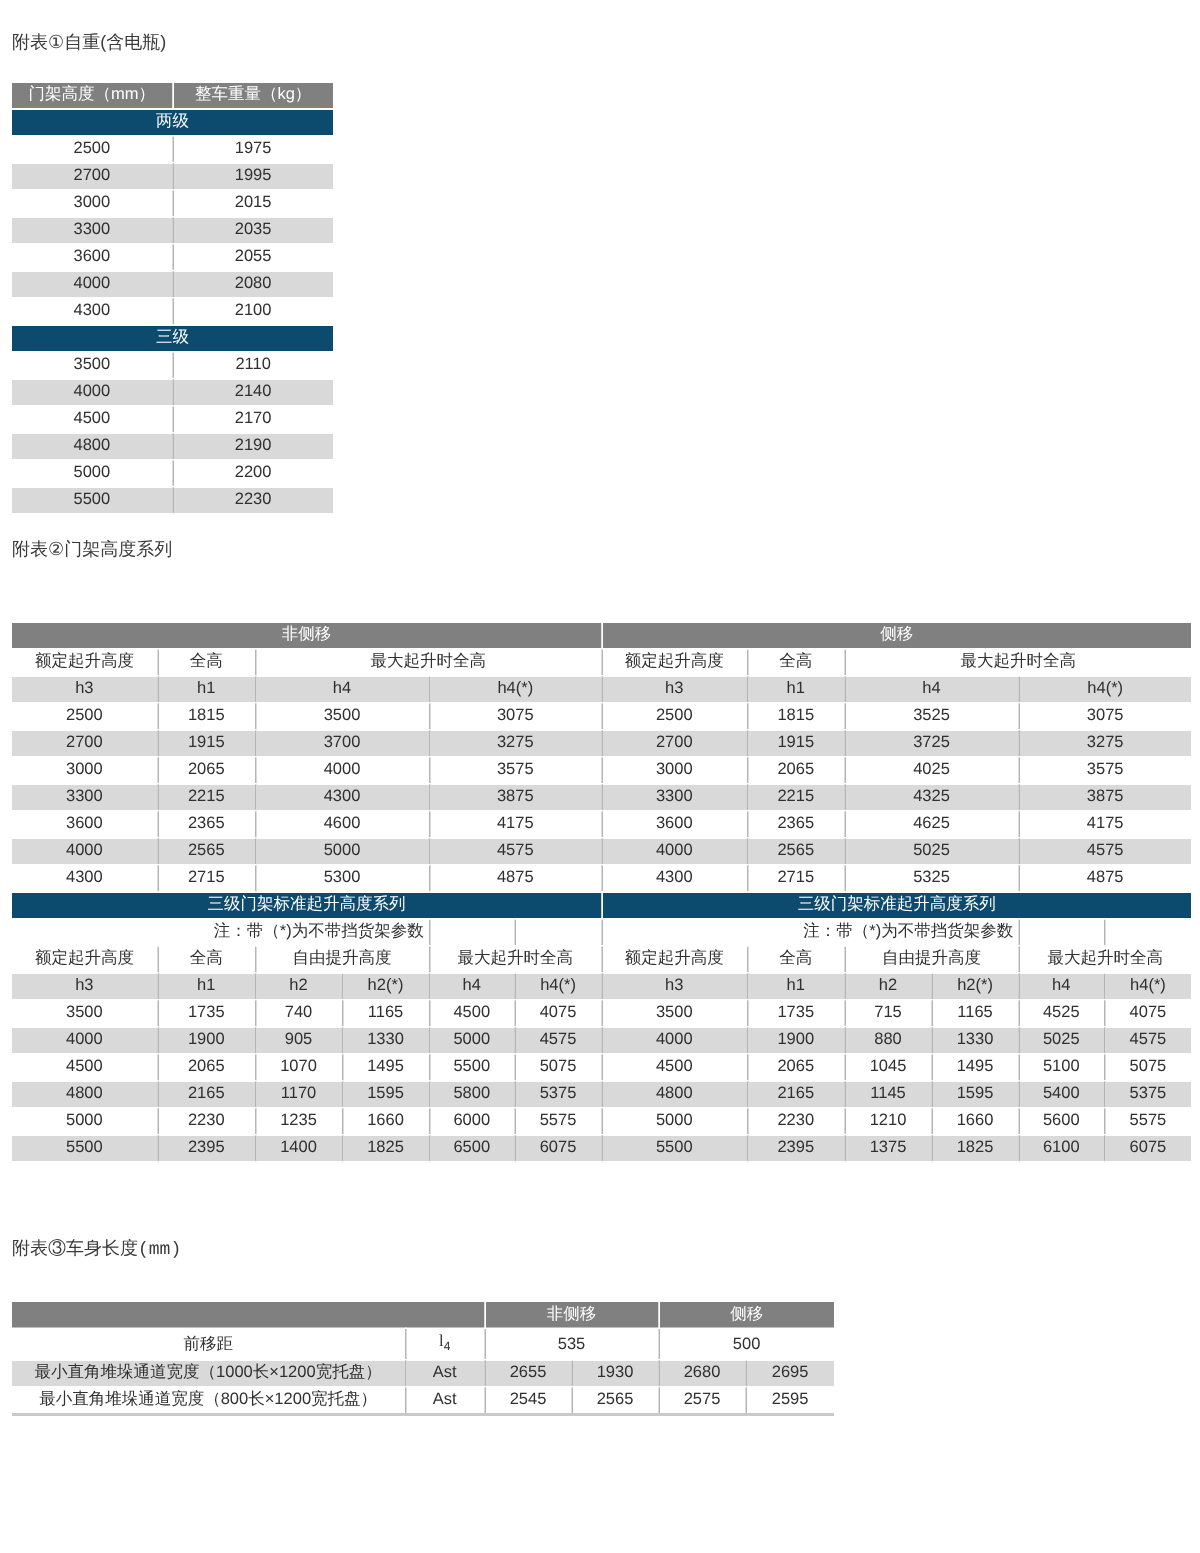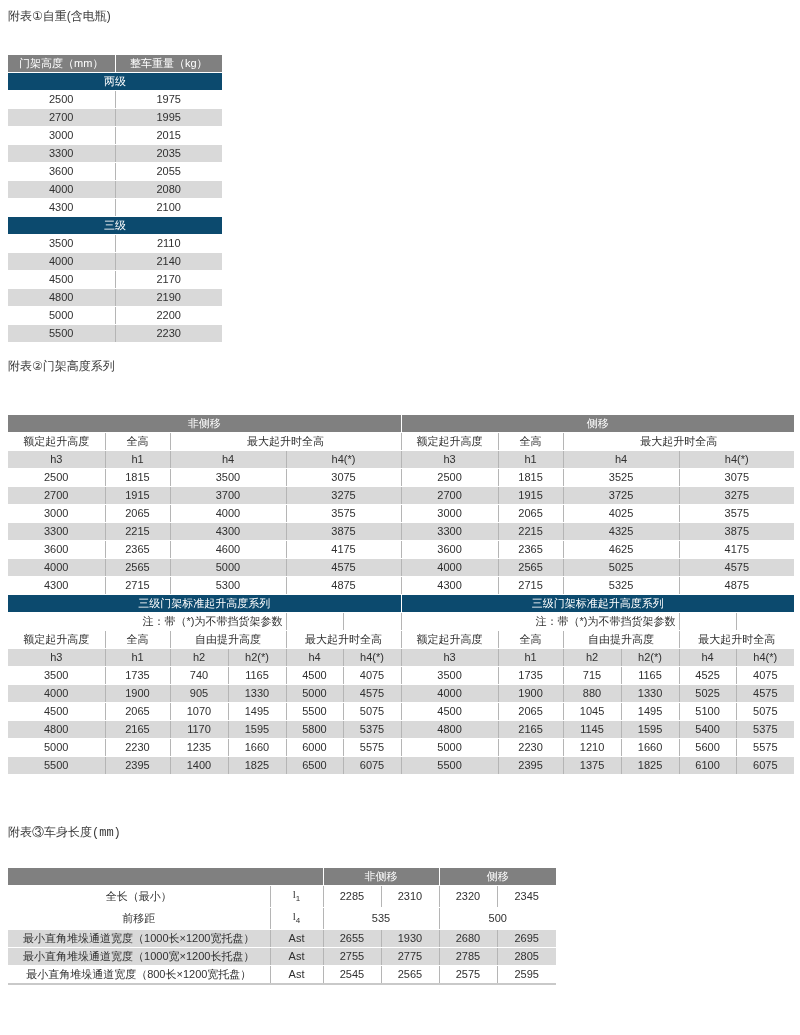--- a/index.html
+++ b/index.html
@@ -3,21 +3,21 @@
 <meta charset="utf-8">
 <style>
   html,body{margin:0;padding:0;}
   body{
     width:800px;height:1035px;position:relative;background:#ffffff;
     font-family:"Liberation Sans","DejaVu Sans",sans-serif;
   }
   .sec-title{
     position:absolute;left:8px;font-size:12px;color:#3a3a3a;white-space:nowrap;
   }
-  #title1{top:8px;}
+  #title1{top:20px;}
   #title2{top:358px;}
   #title3{top:824px;font-family:Liberation Mono, monospace;}
   table{
     position:absolute;left:8px;border-collapse:collapse;table-layout:fixed;
     font-size:11px;color:#303030;
   }
   #table1{top:55px;width:214px;}
   #table2{top:415px;width:786px;}
   #table3{top:868px;width:548px;border-bottom:2px solid #c9c9c9;}
   td{
@@ -365,49 +365,33 @@
   </colgroup>
   <tbody>
     <tr>
       <td class="bar" colspan="2"></td>
       <td class="bar" colspan="2">非侧移</td>
       <td class="bar" colspan="2">侧移</td>
     </tr>
   </tbody>
   <tbody id="t3-body">
       <tr>
-        <td class="lbl">全长（最小）</td>
-        <td><span class="serif">l</span><sub>1</sub></td>
-        <td>2285</td>
-        <td>2310</td>
-        <td>2320</td>
-        <td>2345</td>
-      </tr>
-      <tr>
         <td class="lbl">前移距</td>
         <td><span class="serif">l</span><sub>4</sub></td>
         <td colspan="2">535</td>
         <td colspan="2">500</td>
       </tr>
       <tr class="alt">
         <td class="lbl">最小直角堆垛通道宽度（1000长×1200宽托盘）</td>
         <td><span>Ast</span></td>
         <td>2655</td>
         <td>1930</td>
         <td>2680</td>
         <td>2695</td>
       </tr>
-      <tr class="alt">
-        <td class="lbl">最小直角堆垛通道宽度（1000宽×1200长托盘）</td>
-        <td><span>Ast</span></td>
-        <td>2755</td>
-        <td>2775</td>
-        <td>2785</td>
-        <td>2805</td>
-      </tr>
       <tr>
         <td class="lbl">最小直角堆垛通道宽度（800长×1200宽托盘）</td>
         <td><span>Ast</span></td>
         <td>2545</td>
         <td>2565</td>
         <td>2575</td>
         <td>2595</td>
       </tr>
     </tbody>
 </table>

